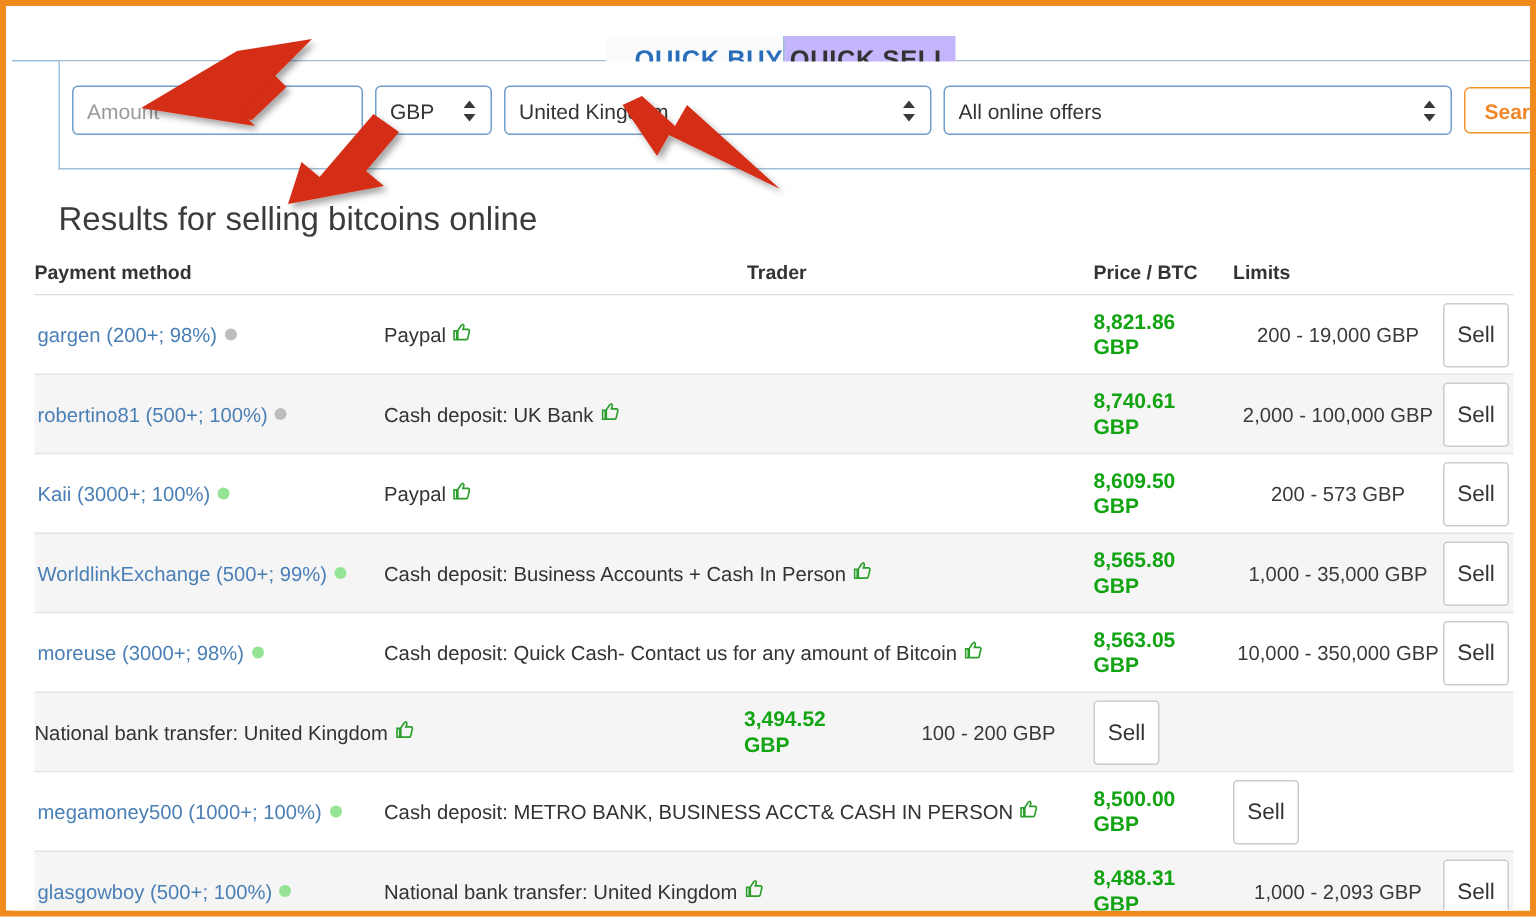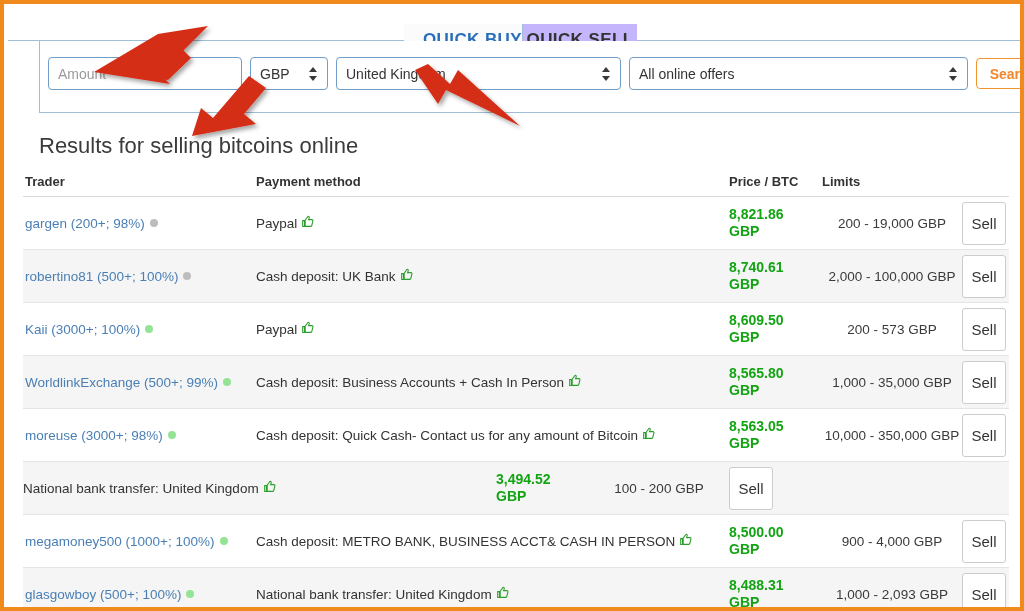--- a/index.html
+++ b/index.html
@@ -217,22 +217,22 @@
         <div class="searchbtn">
           <span>Search</span>
         </div>
       </div>
     </div>
 
     <div class="results-title">Results for selling bitcoins online</div>
 
     <div class="table">
       <div class="thead">
+        <div class="th c-pay">Payment method</div>
         <div class="th c-trader">Trader</div>
-        <div class="th c-pay">Payment method</div>
         <div class="th c-price">Price / BTC</div>
         <div class="th c-limits">Limits</div>
         <div class="th c-act"></div>
       </div>
       <div id="rows-host">
           <div class="row">
             <div class="cell c-trader">
               <span class="trader-link">gargen (200+; 98%)</span>
               <span class="dot off"></span>
             </div>
@@ -392,23 +392,20 @@
               <span>Cash deposit: METRO BANK, BUSINESS ACCT&amp; CASH IN PERSON</span>
               <span class="thumb"><svg width="12" height="13" viewBox="0 0 12 13">
                   <path d="M3.2 5.3 L5.3 2.2 C5.6 1.5 6.4 1.1 6.9 1.4 C7.4 1.7 7.3 2.6 7.1 3.2 L6.6 4.6 L10 4.6 C10.7 4.6 11.1 5.2 10.9 5.8 L9.9 10.2 C9.8 10.9 9.3 11.4 8.7 11.4 L3.2 11.4 Z M0.7 5.6 L2.5 5.6 L2.5 11.5 L0.7 11.5 Z" fill="none" stroke="#2c9e2c" stroke-width="1.1"></path>
                 </svg></span>
             </div>
             <div class="cell c-price">
               <div class="price">
                 <div>8,500.00</div>
                 <div>GBP</div>
               </div>
-            </div>
-            <div class="cell c-limits limits">
-              <span>900 - 4,000 GBP</span>
             </div>
             <div class="cell c-act">
               <div class="sellbtn">
                 <span>Sell</span>
               </div>
             </div>
           </div>
           <div class="row alt">
             <div class="cell c-trader">
               <span class="trader-link">glasgowboy (500+; 100%)</span>

